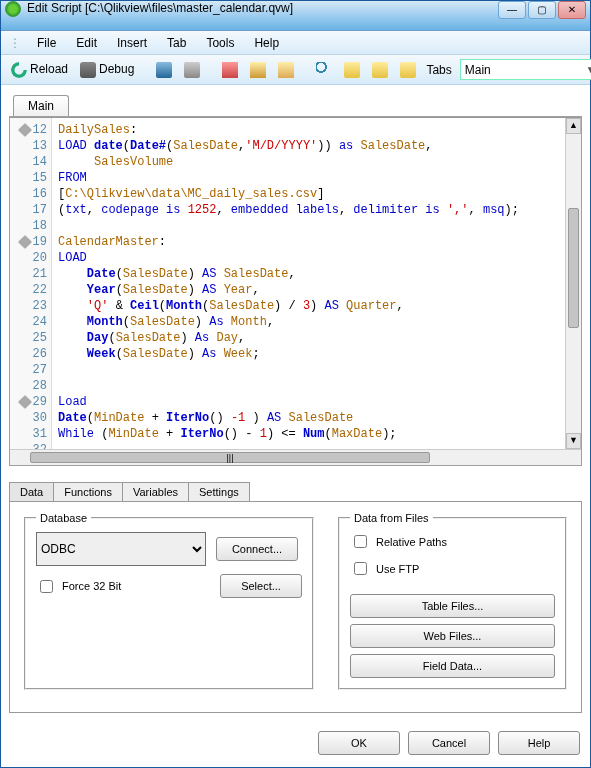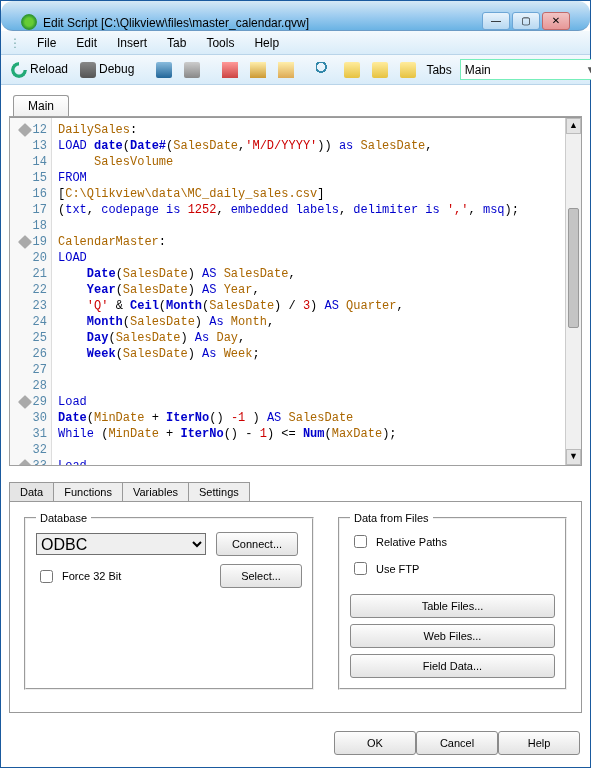--- a/index.html
+++ b/index.html
@@ -17,24 +17,23 @@
     height: 768px;
     border: 1px solid #1a5a9e;
     background: #fff;
     display: flex;
     flex-direction: column;
   }
   .titlebar {
     height: 30px;
     background: linear-gradient(to bottom, #d5e8f5 0%, #9fcdf0 50%, #6ab3e4 100%);
     display: flex;
-    align-items: flex-end;
-    padding: 0 20px;
+    align-items: flex-start;
+    padding: 0 4px;
     border-bottom: 1px solid #6c9bc5;
-    border-radius: 12px;
   }
   .titlebar .app-icon {
     width: 16px; height: 16px; margin-right: 6px;
     background: radial-gradient(circle, #6c3 40%, #393 70%);
     border-radius: 50%;
     border: 1px solid #393;
   }
   .titlebar .title { color: #000; font-size: 12px; }
   .win-controls { margin-left: auto; display: flex; gap: 2px; }
   .win-btn {
@@ -92,21 +91,21 @@
     background: #fff;
     display: flex;
     flex-direction: column;
     padding: 8px;
     min-height: 0;
   }
   .editor-area {
     flex: 1;
     border: 1px solid #a0a0a0;
     display: flex;
-    flex-direction: row;
+    flex-direction: column;
     min-height: 0;
   }
   .tab-strip {
     display: flex;
     background: #fff;
     padding: 2px 4px 0 4px;
   }
   .editor-tab {
     border: 1px solid #999;
     border-bottom: 1px solid #fff;
@@ -186,35 +185,35 @@
   fieldset {
     border: 1px solid groove #ccc;
     padding: 8px 10px 10px 10px;
     font-size:11px;
   }
   fieldset.db { flex: 0 0 290px;}
   fieldset.files { flex: 1;}
   legend { padding: 0 4px; }
   .db-row { display:flex; align-items:center; gap:10px; margin-bottom:8px;}
   select.db-select {
-    width: 170px; height: 22px; font-size:16px;
+    width: 170px; height: 34px; font-size:12px;
     border:1px solid #707070;
   }
   .btn {
     height: 24px; min-width: 82px; padding: 2px 10px;
     background: linear-gradient(to bottom,#fdfdfd,#e3e3e3);
     border: 1px solid #8a8a8a; border-radius: 3px;
     font-size:11px; cursor:pointer;
   }
   .checkbox-row { display:flex; align-items:center; gap:6px; font-size:11px;}
   .files-inner { display:flex; gap:16px;flex-direction:column;}
   .files-checks { display:flex; flex-direction:column; gap:8px;}
   .files-btns { display:flex; flex-direction:column; gap:6px;}
   .dialog-btns {
-    display:flex; justify-content:flex-end; 
+    display:flex; justify-content:flex-end; gap:8px;
     padding: 10px 10px 12px 0;
   }
 </style>
 </head>
 <body>
 
 <div class="window">
 
   <div class="titlebar">
     <span class="app-icon"></span>

